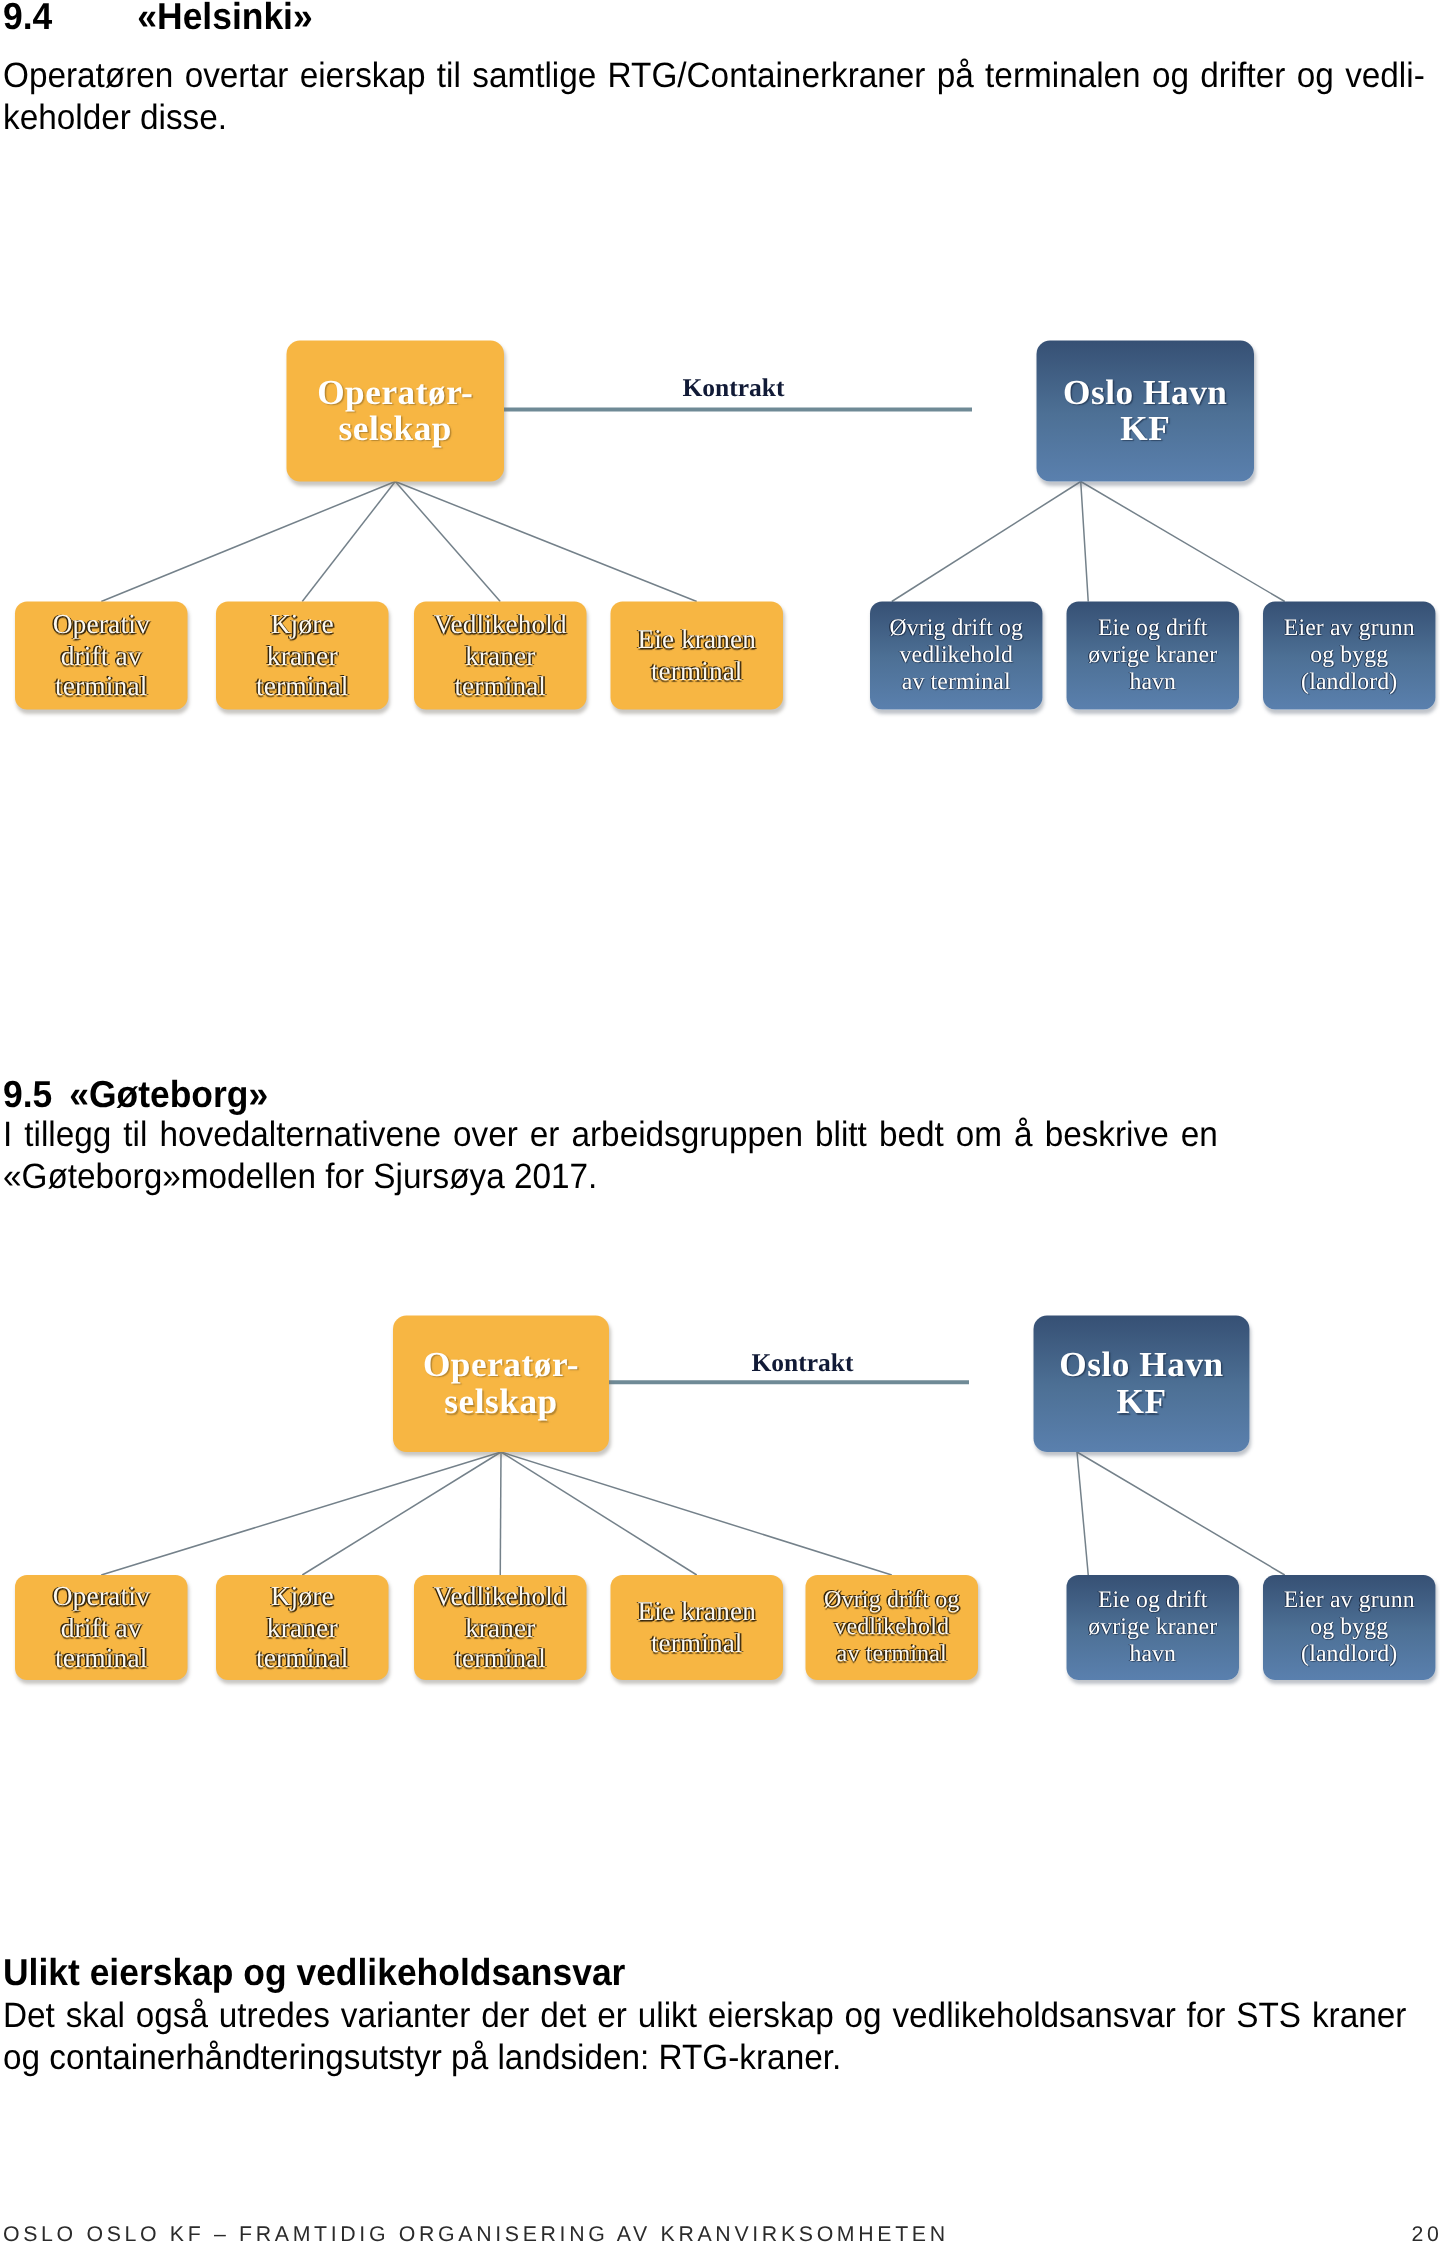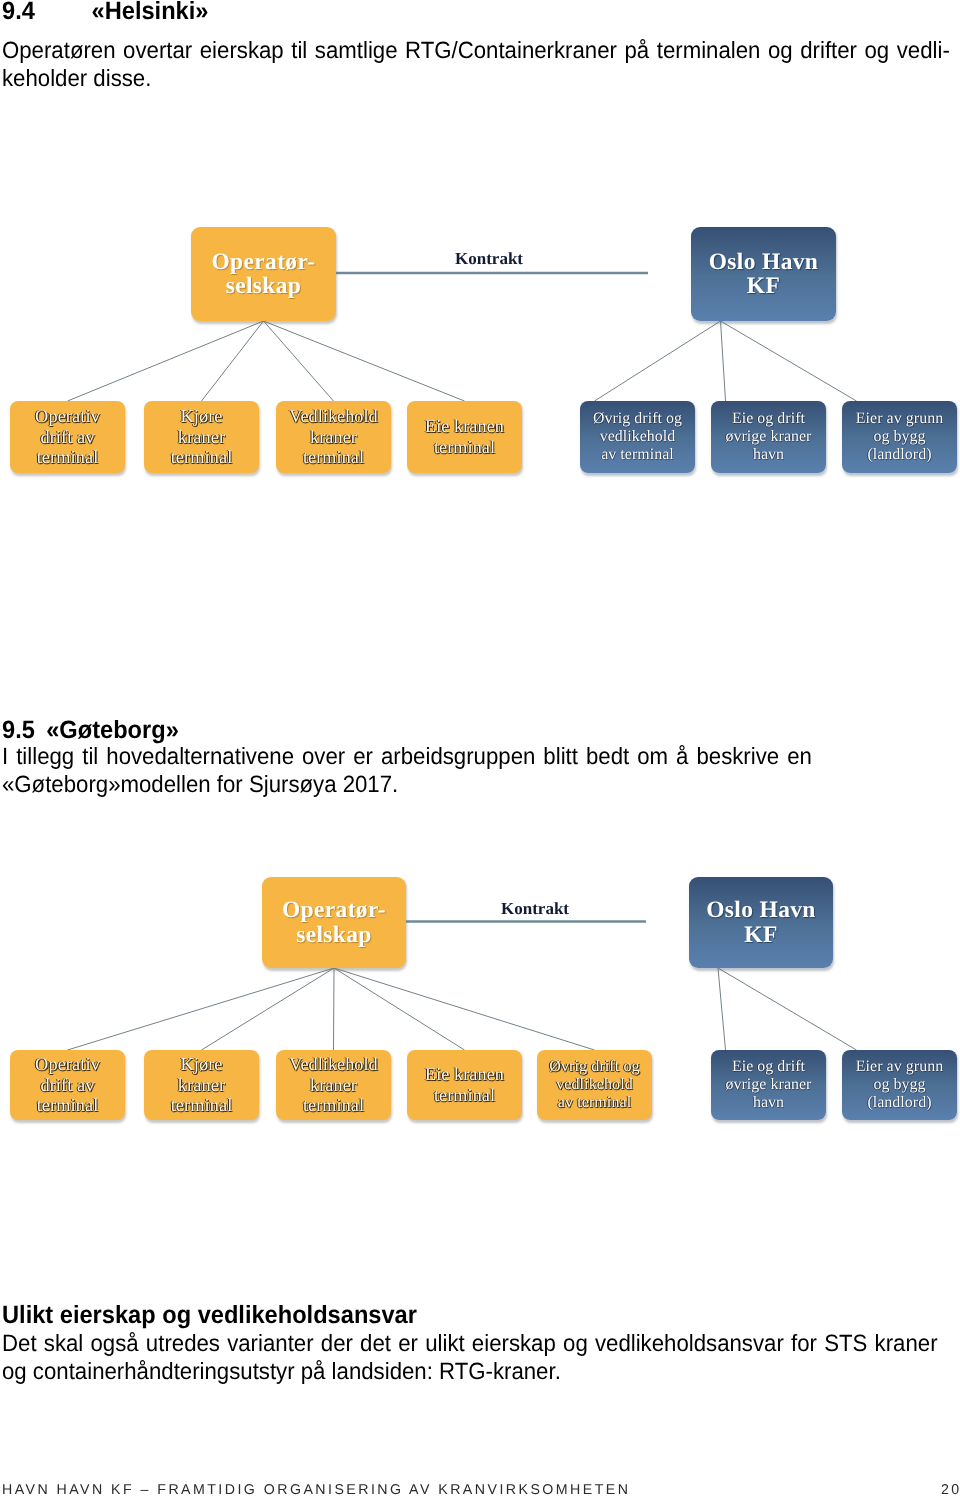--- a/index.html
+++ b/index.html
@@ -224,15 +224,15 @@
         </div>
       </div>
     </div>
 
   <div class="abs h3" style="left:2px;top:1303px;">Ulikt eierskap og vedlikeholdsansvar</div>
   <div class="abs body" style="left:2px;top:1330px;width:990px;">
     <span class="line just">Det skal også utredes varianter der det er ulikt eierskap og vedlikeholdsansvar for STS kraner</span>
     <span class="line">og containerhåndteringsutstyr på landsiden: RTG-kraner.</span>
   </div>
 
-  <div class="abs footer-txt" style="left:2px;top:1482px;">HAVN HAVN KF – FRAMTIDIG ORGANISERING AV KRANVIRKSOMHETEN</div>
+  <div class="abs footer-txt" style="left:2px;top:1482px;">OSLO OSLO KF – FRAMTIDIG ORGANISERING AV KRANVIRKSOMHETEN</div>
   <div class="abs footer-txt" style="left:941px;top:1482px;">20</div>
 </div>
 
 </body></html>

